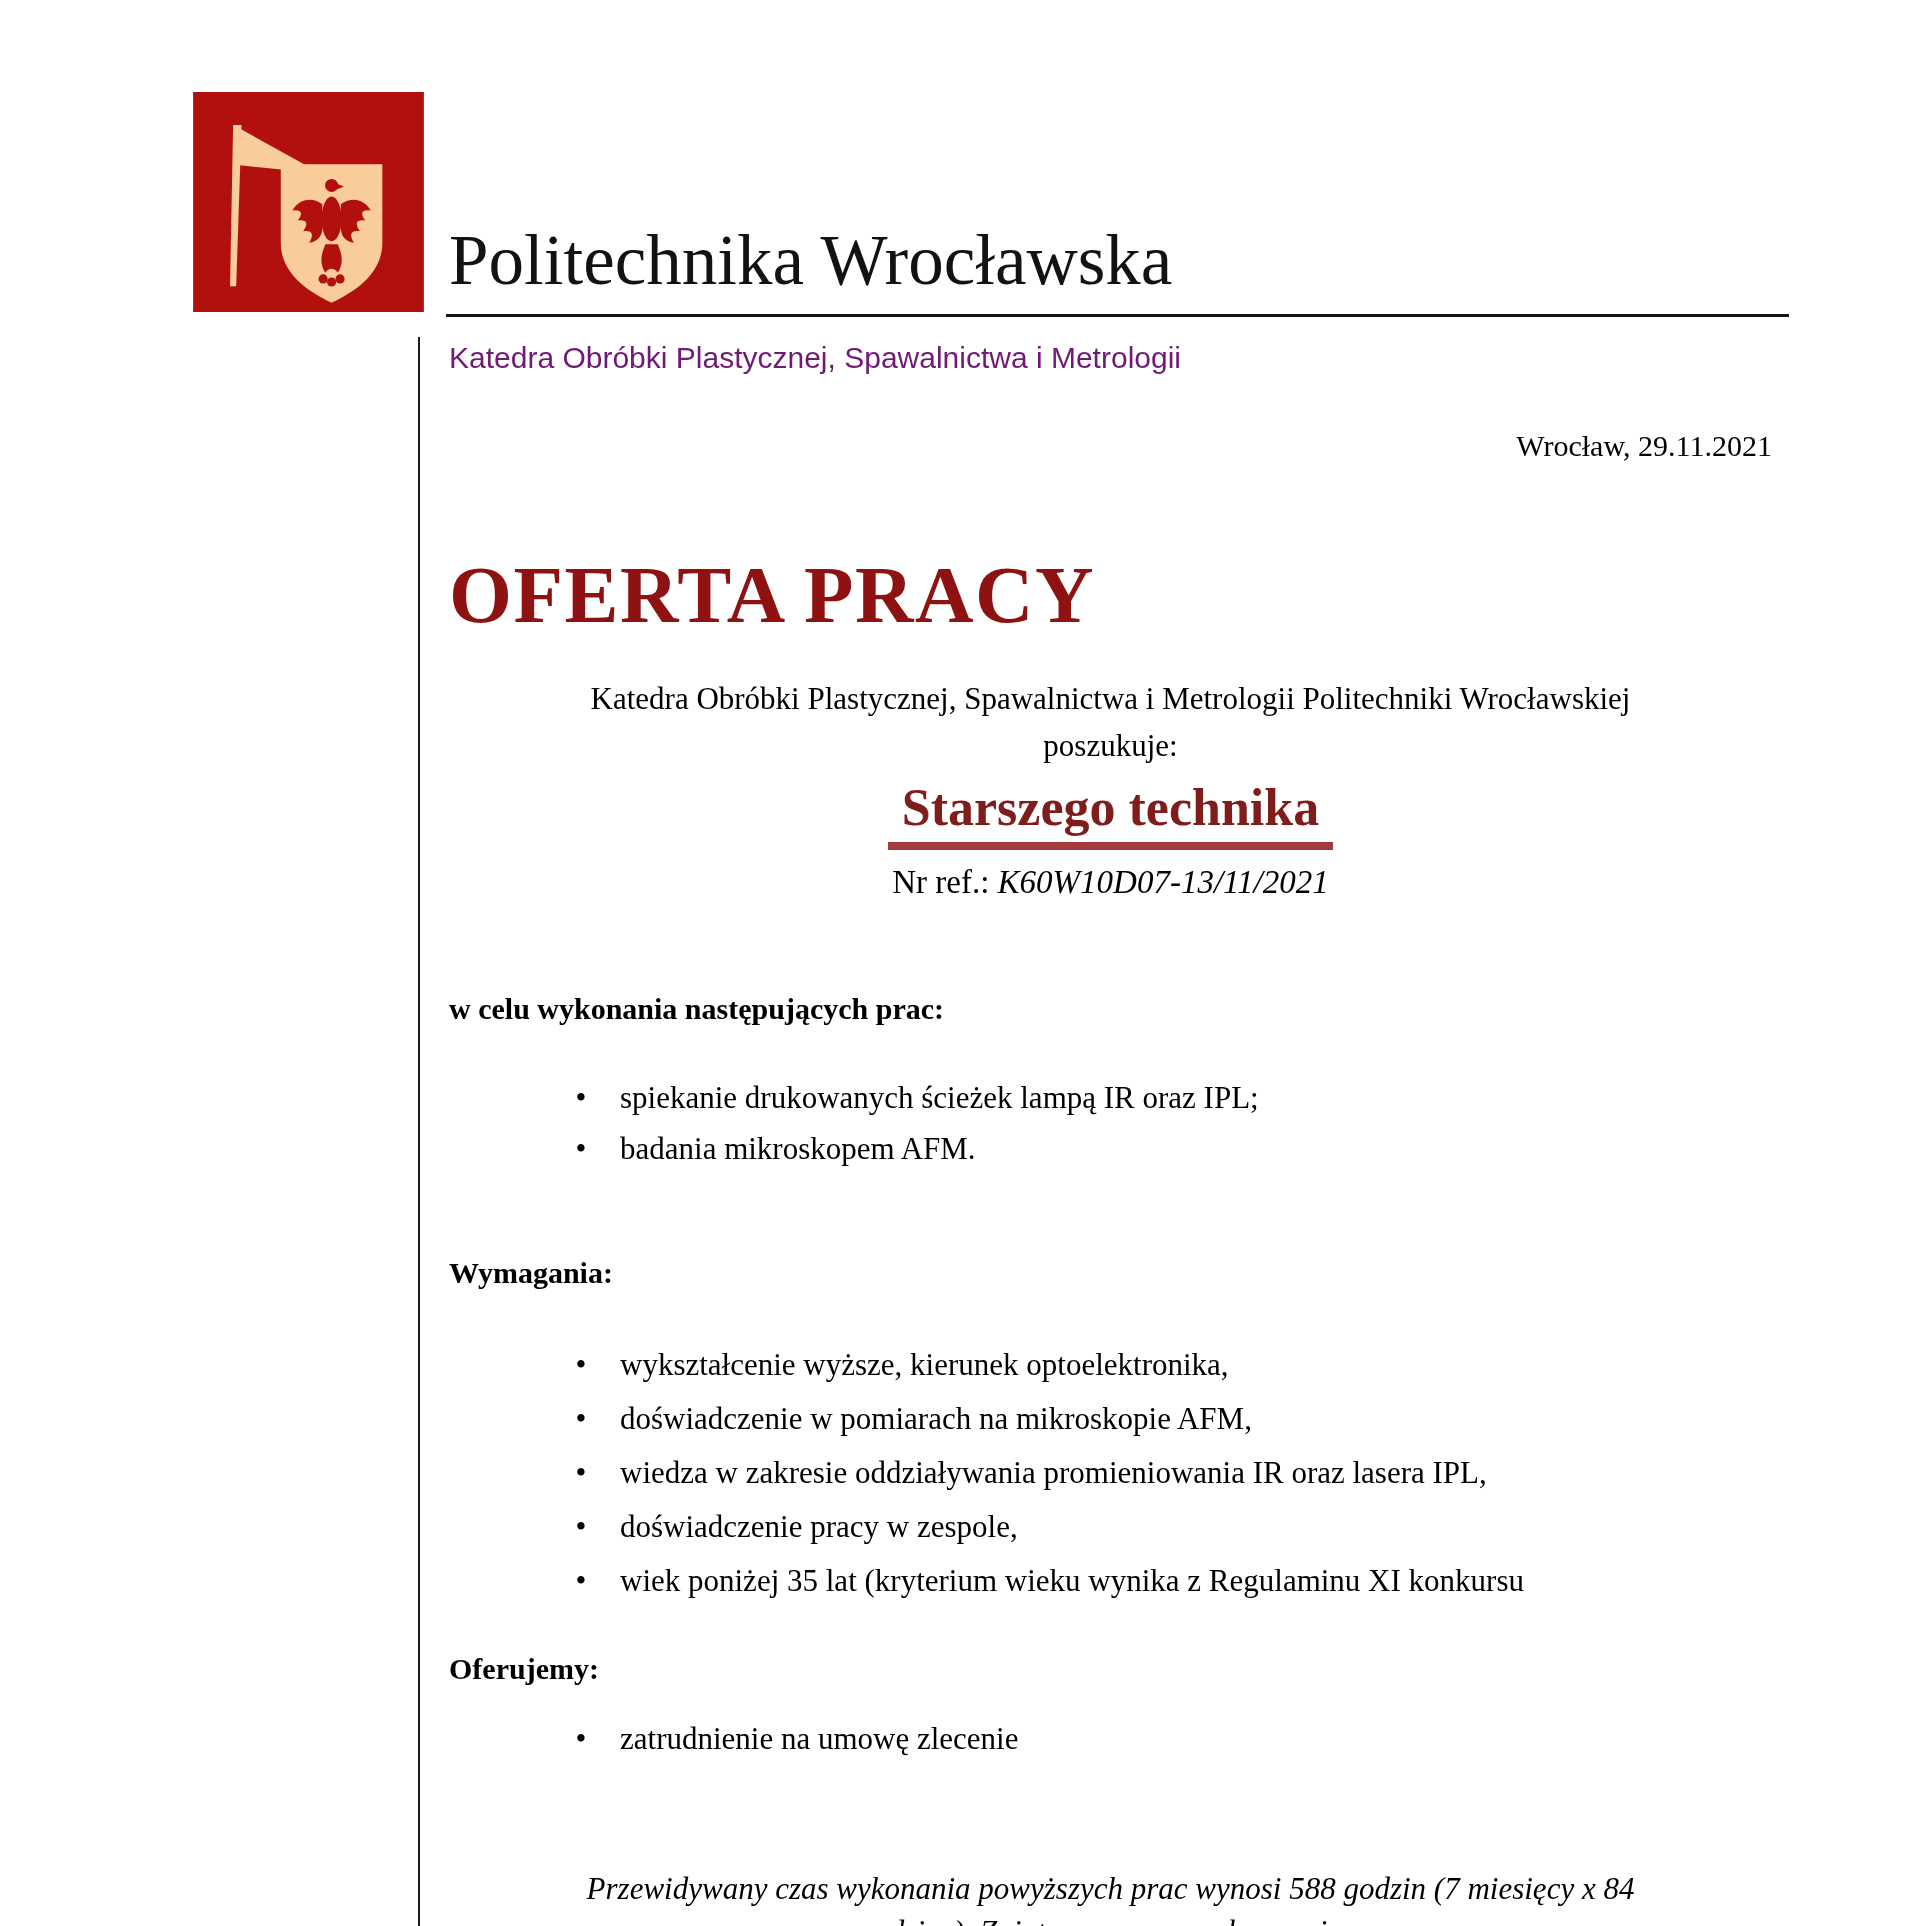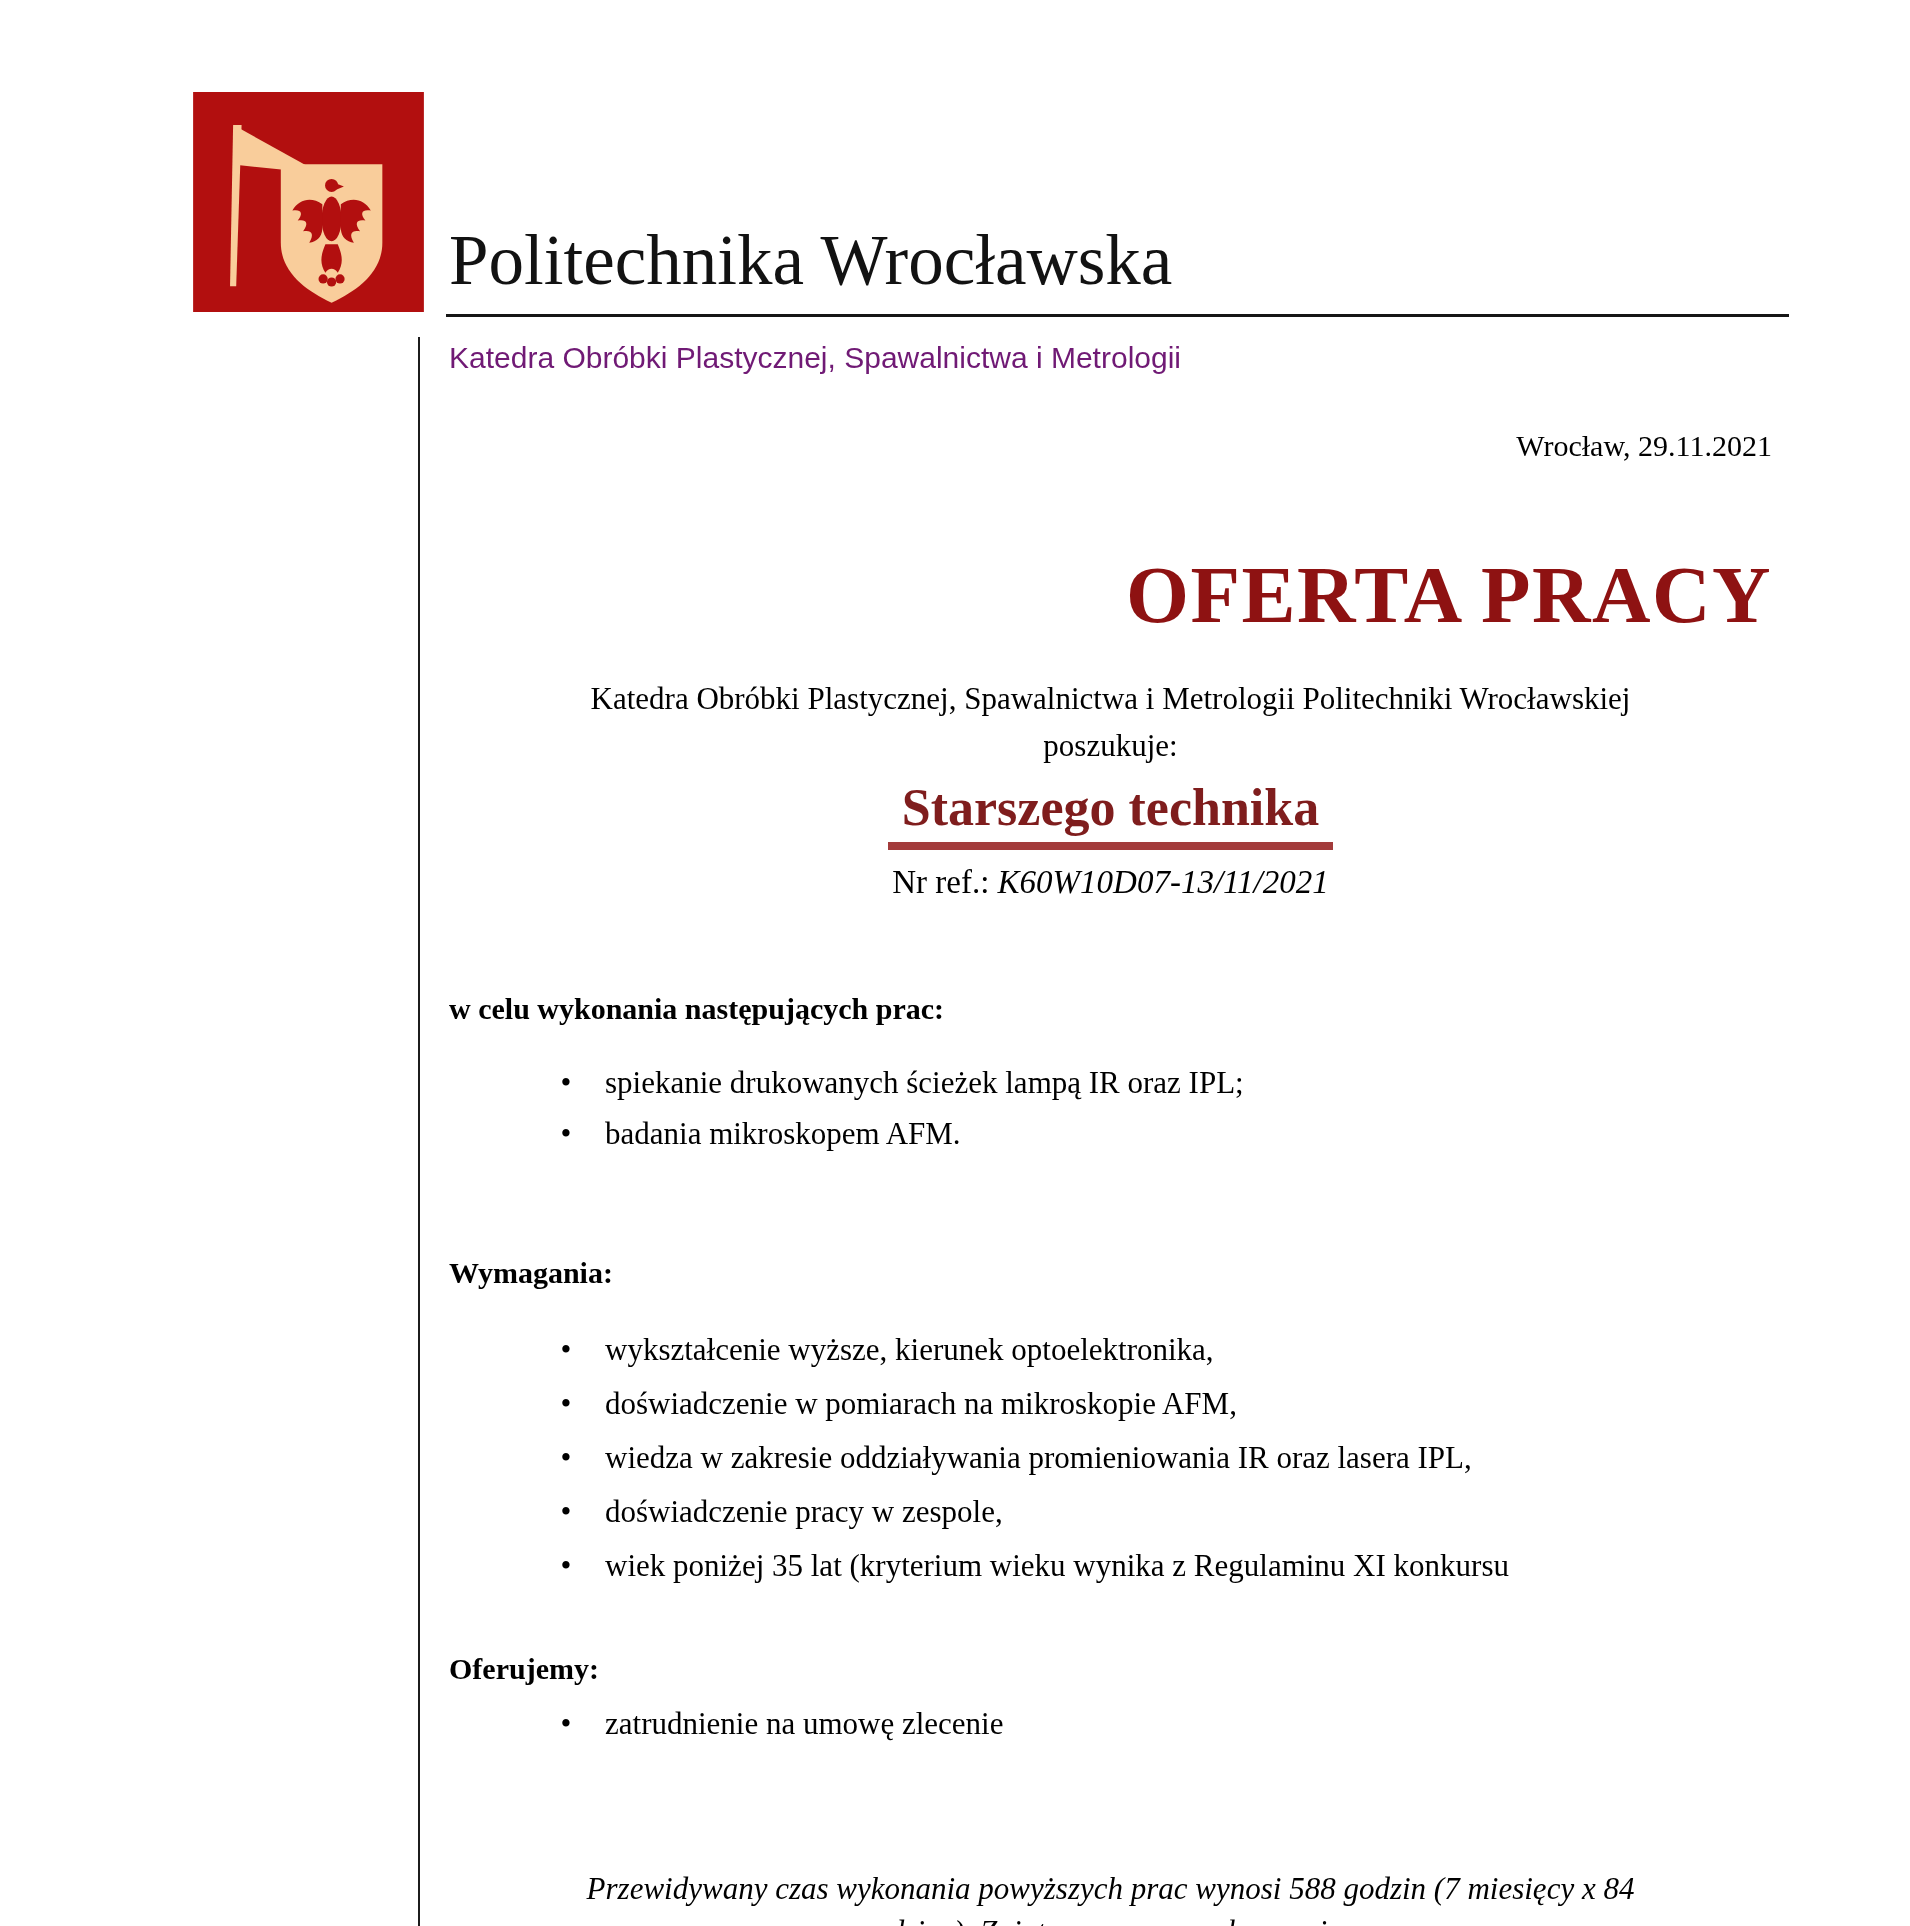--- a/index.html
+++ b/index.html
@@ -13,35 +13,35 @@
   .header-rule{position:absolute;left:446px;top:314px;width:1343px;height:3.1px;background:#161616;}
   .dept-line{position:absolute;left:449px;top:339px;width:1325px;
              font-family:"Liberation Sans", sans-serif;font-size:30px;line-height:37px;
              color:#701a75;white-space:nowrap;}
   .v-rule{position:absolute;left:418px;top:337px;width:1.9px;height:2201px;background:#1c1c1c;}
   .dateline{position:absolute;left:449px;top:427px;width:1323px;
             font-size:30px;line-height:37px;text-align:right;}
 
   
   .col{position:absolute;left:449px;width:1323px;}
-  .doc-title{top:551px;text-align:right;font-size:81px;line-height:89px;
+  .doc-title{top:551px;text-align:left;font-size:81px;line-height:89px;
              font-weight:bold;color:#8E1212;letter-spacing:1.5px;white-space:nowrap;}
   .intro{top:675px;text-align:center;font-size:31px;line-height:47px;}
   .position-wrap{top:779px;text-align:center;}
   .position{display:inline-block;font-size:52px;line-height:58px;font-weight:bold;
             color:#7f1d1d;border-bottom:8.5px solid #A33B3B;padding:0 13.5px 5.4px 13.5px;}
   .refline{top:863px;text-align:center;font-size:33px;line-height:39px;}
   .refline .ref-num{font-style:italic;}
 
   .sec-heading{font-size:30px;line-height:37px;font-weight:bold;}
   .h-tasks{top:990px;}
   .h-req{top:1254px;}
   .h-offer{top:1650px;}
 
-  ul.doc-list{position:absolute;left:545px;width:1227px;margin:0;padding:0;list-style:none;
+  ul.doc-list{position:absolute;left:545px;width:1227px;margin:15px;padding:0;list-style:none;
               font-size:31px;}
   ul.doc-list li{position:relative;padding-left:60px;}
   ul.doc-list li::before{content:"\2022";position:absolute;left:15.4px;top:0;}
   .l-tasks{top:1057px;}
   .l-tasks li{line-height:51px;}
   .l-req{top:1323px;}
   .l-req li{line-height:54px;}
   .l-offer{top:1698px;}
   .l-offer li{line-height:51px;}
   .wrap-line{display:block;}

